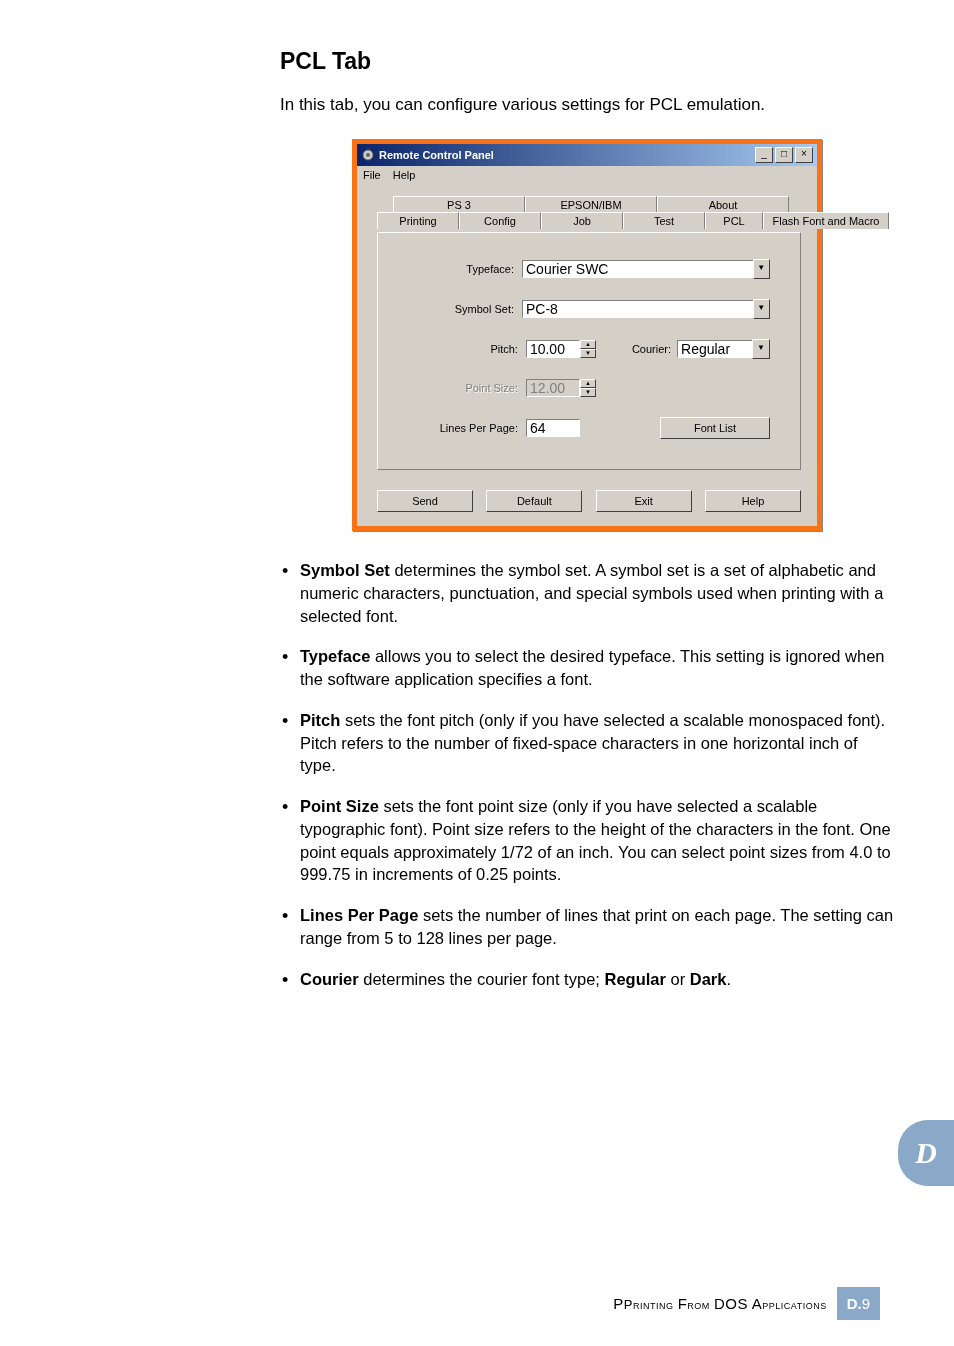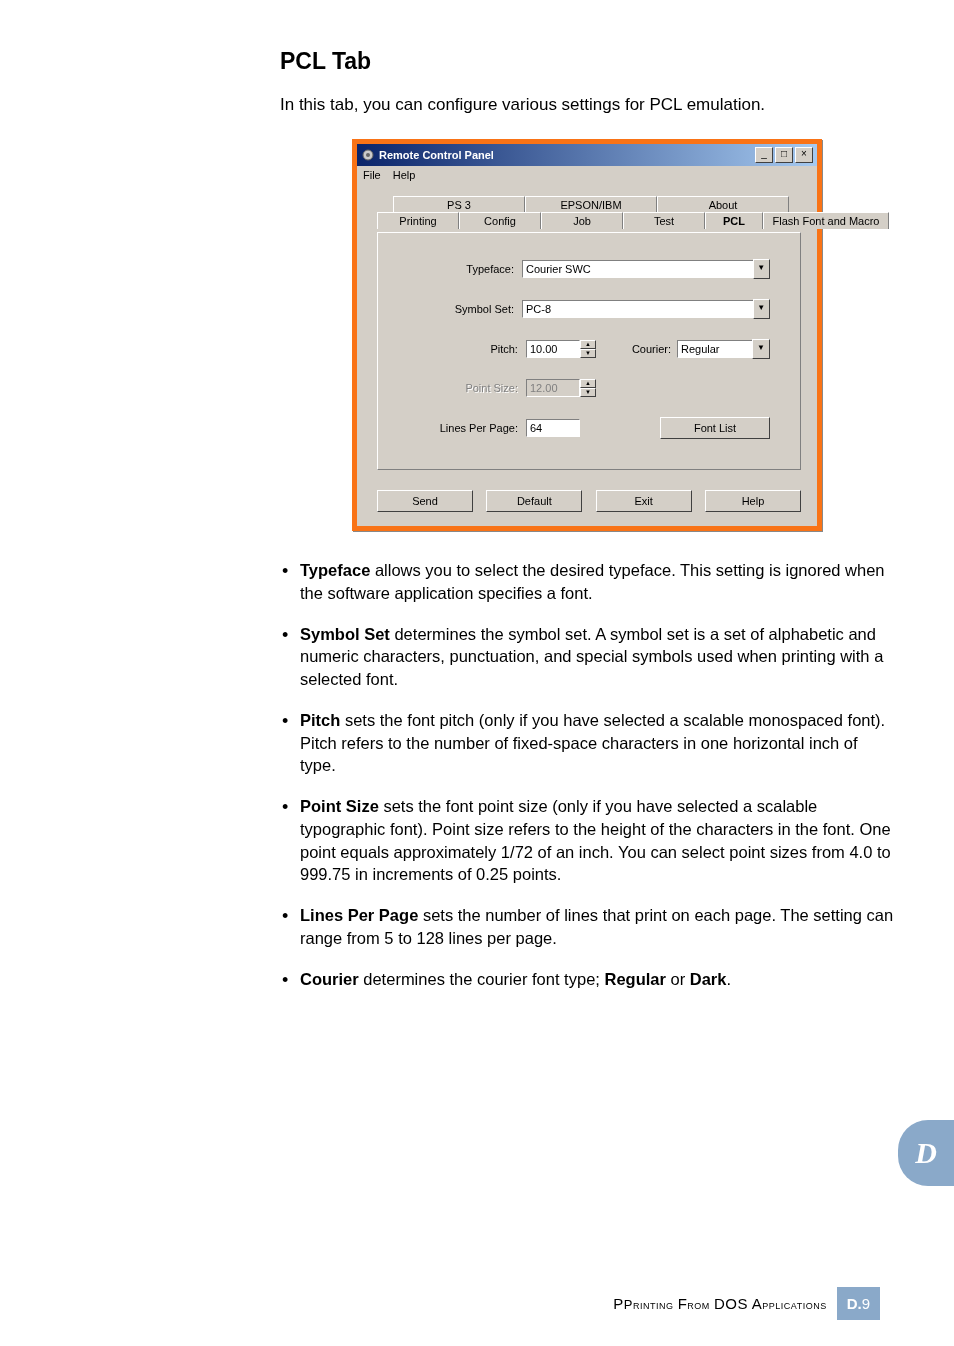--- a/index.html
+++ b/index.html
@@ -16,26 +16,26 @@
   .winbtn{width:16px;height:14px;background:#d4cfc7;border:1px solid #fff;border-right-color:#404040;border-bottom-color:#404040;font-size:10px;line-height:12px;text-align:center;font-family:Arial}
   .menubar{height:18px;background:#d4cfc7;font-size:11px;font-family:Tahoma,Arial;padding-left:6px;display:flex;gap:12px;align-items:center}
   .dlgbody{padding:12px 16px 14px 20px}
   .tabs{position:relative;height:36px}
   .tabrow{position:absolute;display:flex}
   .tab{font-size:11px;font-family:Tahoma,Arial;background:#d4cfc7;border:1px solid #fff;border-right-color:#808080;border-bottom:none;padding:2px 0;text-align:center}
   .row-back{top:0;left:16px}
   .row-back .tab{width:130px}
   .row-front{top:16px;left:0}
   .row-front .tab{width:80px}
-  .row-front .tab.active{position:relative;font-weight:bold}
+  .row-front .tab.active{position:relative;font-weight:normal}
   .panel{border:1px solid #fff;border-left-color:#fff;border-top-color:#fff;border-right-color:#808080;border-bottom-color:#808080;background:#d4cfc7;padding:26px 30px 24px 30px}
   .frow{display:flex;align-items:center;margin-bottom:20px;font-size:11px;font-family:Tahoma,Arial}
   .frow .lbl{width:110px;text-align:right;padding-right:8px;color:#000}
   .frow .lbl.dis{color:#808080;text-shadow:1px 1px 0 #fff}
-  .inp{height:18px;font-size:11px;font-family:Tahoma,Arial;background:#fff;border:1px solid #808080;border-right-color:#fff;border-bottom-color:#fff;box-sizing:border-box;padding:1px 3px}
+  .inp{height:18px;font-size:14px;font-family:Tahoma,Arial;background:#fff;border:1px solid #808080;border-right-color:#fff;border-bottom-color:#fff;box-sizing:border-box;padding:1px 3px}
   .inp.sel{width:240px}
   .inp.small{width:54px}
   .inp.dis{background:#d4cfc7;color:#808080}
   .spin{width:16px;height:18px;display:inline-flex;flex-direction:column}
   .spin span{flex:1;background:#d4cfc7;border:1px solid #fff;border-right-color:#404040;border-bottom-color:#404040;font-size:6px;text-align:center;line-height:7px}
   .dd{width:16px;height:18px;background:#d4cfc7;border:1px solid #fff;border-right-color:#404040;border-bottom-color:#404040;font-size:8px;text-align:center;line-height:16px;margin-left:-1px}
   .clbl{margin-left:36px;margin-right:6px}
   .btn{height:22px;font-size:11px;font-family:Tahoma,Arial;background:#d4cfc7;border:1px solid #fff;border-right-color:#404040;border-bottom-color:#404040;padding:0;text-align:center}
   .fontlistbtn{width:110px;margin-left:auto}
   .bottombtns{display:flex;justify-content:space-between;margin-top:20px}
@@ -136,22 +136,22 @@
         <div class="bottombtns">
           <button class="btn">Send</button>
           <button class="btn">Default</button>
           <button class="btn">Exit</button>
           <button class="btn">Help</button>
         </div>
       </div>
     </div>
 
     <ul class="notes">
+      <li><b>Symbol Set</b><span> determines the symbol set. A symbol set is a set of alphabetic and numeric characters, punctuation, and special symbols used when printing with a selected font.</span></li>
       <li><b>Typeface</b><span> allows you to select the desired typeface. This setting is ignored when the software application specifies a font.</span></li>
-      <li><b>Symbol Set</b><span> determines the symbol set. A symbol set is a set of alphabetic and numeric characters, punctuation, and special symbols used when printing with a selected font.</span></li>
       <li><b>Pitch</b><span> sets the font pitch (only if you have selected a scalable monospaced font). Pitch refers to the number of fixed-space characters in one horizontal inch of type.</span></li>
       <li><b>Point Size</b><span> sets the font point size (only if you have selected a scalable typographic font). Point size refers to the height of the characters in the font. One point equals approximately 1/72 of an inch. You can select point sizes from 4.0 to 999.75 in increments of 0.25 points.</span></li>
       <li><b>Lines Per Page</b><span> sets the number of lines that print on each page. The setting can range from 5 to 128 lines per page.</span></li>
       <li><b>Courier</b><span> determines the courier font type; </span><b>Regular</b><span> or </span><b>Dark</b><span>.</span></li>
     </ul>
   </div>
 
   <div class="sidetab">D</div>
 
   <div class="footer">

